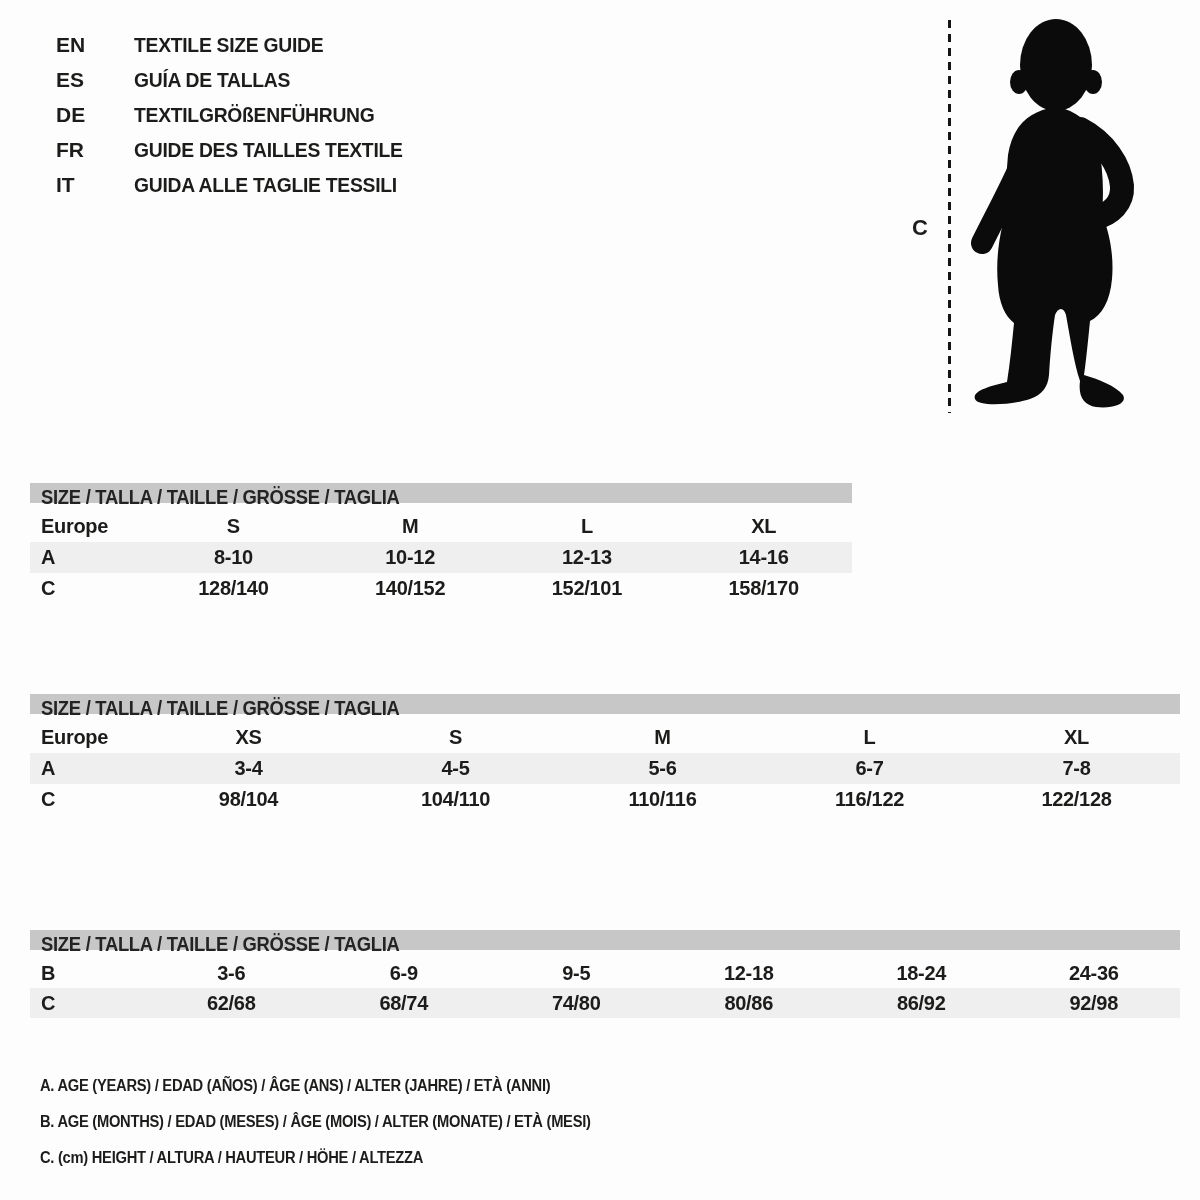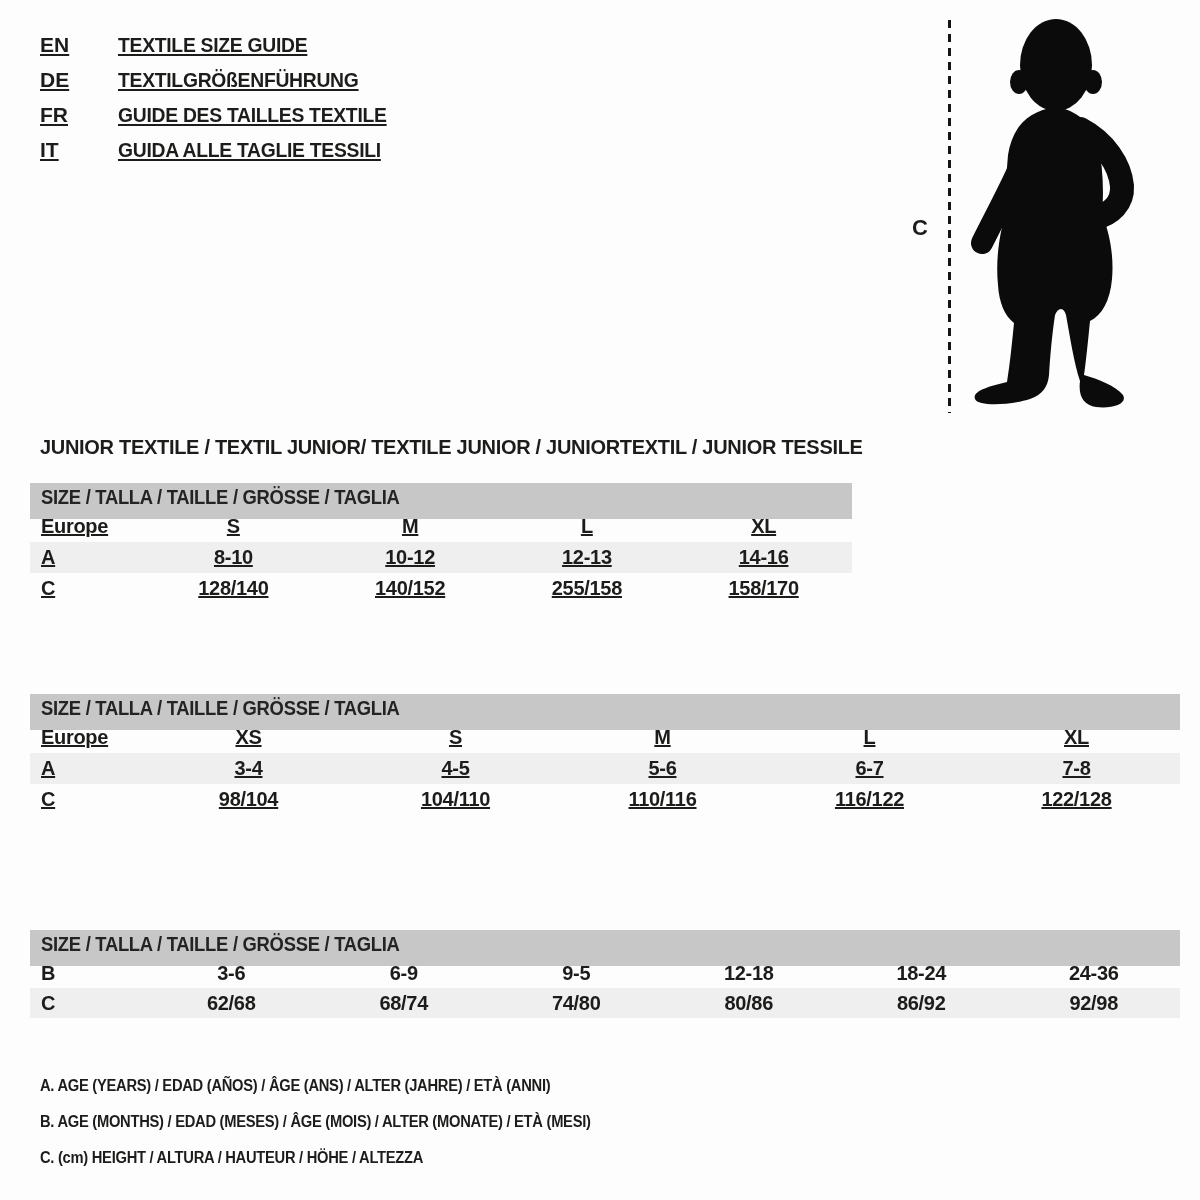--- a/index.html
+++ b/index.html
@@ -4,64 +4,68 @@
 <style>
   html,body{margin:0;padding:0;background:#ffffff;}
   .canvas{
     position:relative;width:1200px;height:1200px;background:#fdfdfd;
     font-family:"Liberation Sans","DejaVu Sans",sans-serif;
     color:#1c1c1b;font-weight:700;overflow:hidden;
   }
   .cond{transform:scaleX(0.92);transform-origin:0 50%;white-space:nowrap;letter-spacing:-0.3px;}
 
   
-  .lang-list{position:absolute;left:40px;top:27px;text-decoration:underline;}
+  .lang-list{position:absolute;left:56px;top:27px;}
   .lang-row{display:flex;height:35px;line-height:35px;font-size:21px;}
   .lang-code{width:78px;flex:0 0 78px;}
   .lang-title{letter-spacing:-0.3px;transform:scaleX(0.92);transform-origin:0 50%;white-space:nowrap;}
 
   
   .dash-line{
     position:absolute;left:948px;top:20px;width:3px;height:393px;
     background:repeating-linear-gradient(180deg,#141414 0 8px,transparent 8px 14px);
   }
   .measure-c{position:absolute;left:912px;top:217px;font-size:22px;line-height:22px;}
   .toddler{position:absolute;left:962px;top:14px;width:180px;height:402px;}
 
   
   .sec-heading{position:absolute;left:40px;font-size:20px;line-height:22px;}
   .sub-a{font-size:13px;position:relative;top:3px;}
 
   
   .size-bar{
-    position:absolute;left:30px;background:#c7c7c7;height:36px;line-height:28px;
+    position:absolute;left:30px;background:#c7c7c7;height:20px;line-height:28px;
     font-size:20px;padding-left:11px;box-sizing:border-box;color:#232323;
   }
   .size-bar span{display:inline-block;}
 
   
   table.tbl{position:absolute;left:30px;border-collapse:collapse;table-layout:fixed;font-size:20px;}
   table.tbl td{padding:0;text-align:center;vertical-align:middle;font-weight:700;letter-spacing:-0.3px;}
   table.tbl td.lbl{text-align:left;padding-left:11px;}
-  tr.row-h31 td{height:31px;text-decoration:underline;}
+  tr.row-h31 td{height:31px;}
   tr.row-h30 td{height:30px;}
   tr.row-alt td{background:#efefef;}
 
   
   .legend{position:absolute;left:40px;top:1068px;font-size:16px;line-height:36px;}
 </style>
 </head>
 <body>
 
 <div class="canvas">
 
   <div class="lang-list">
     <div class="lang-row">
       <span class="lang-code">EN</span>
       <span class="lang-title">TEXTILE SIZE GUIDE</span>
+    </div>
+    <div class="lang-row">
+      <span class="lang-code">ES</span>
+      <span class="lang-title">GUÍA DE TALLAS</span>
     </div>
     <div class="lang-row">
       <span class="lang-code">DE</span>
       <span class="lang-title">TEXTILGRÖßENFÜHRUNG</span>
     </div>
     <div class="lang-row">
       <span class="lang-code">FR</span>
       <span class="lang-title">GUIDE DES TAILLES TEXTILE</span>
     </div>
     <div class="lang-row">
@@ -100,23 +104,20 @@
         C34,250 36,230 40,212
         C42,190 44,165 46,140
         C50,114 64,96 94,92 Z"></path>
 
       <path d="M72,118 C60,152 40,188 20,228" fill="none" stroke="#0b0b0b" stroke-width="22" stroke-linecap="round"></path>
 
       <path d="M118,114 C143,127 158,150 160,171 C161,188 149,199 133,203" fill="none" stroke="#0b0b0b" stroke-width="24" stroke-linecap="round"></path>
     </g>
   </svg>
 
-  <div class="sec-heading" style="top:436px;">
-    <span class="cond">JUNIOR TEXTILE / TEXTIL JUNIOR/ TEXTILE JUNIOR / JUNIORTEXTIL / JUNIOR TESSILE</span>
-  </div>
   <div class="size-bar" style="top:483px;width:822px;">
     <span class="cond">SIZE / TALLA / TAILLE / GRÖSSE / TAGLIA</span>
   </div>
   <table class="tbl" style="top:511px;width:822px;">
     <colgroup>
         <col style="width:115px;">
         <col>
         <col>
         <col>
         <col>
@@ -133,21 +134,21 @@
       <td class="lbl">A</td>
       <td>8-10</td>
       <td>10-12</td>
       <td>12-13</td>
       <td>14-16</td>
     </tr>
     <tr class="row-h31">
       <td class="lbl">C</td>
       <td>128/140</td>
       <td>140/152</td>
-      <td>255/158</td>
+      <td>152/101</td>
       <td>158/170</td>
     </tr>
   </tbody>
     </table>
 
   <div class="size-bar" style="top:694px;width:1150px;">
     <span class="cond">SIZE / TALLA / TAILLE / GRÖSSE / TAGLIA</span>
   </div>
   <table class="tbl" style="top:722px;width:1150px;">
     <colgroup>

